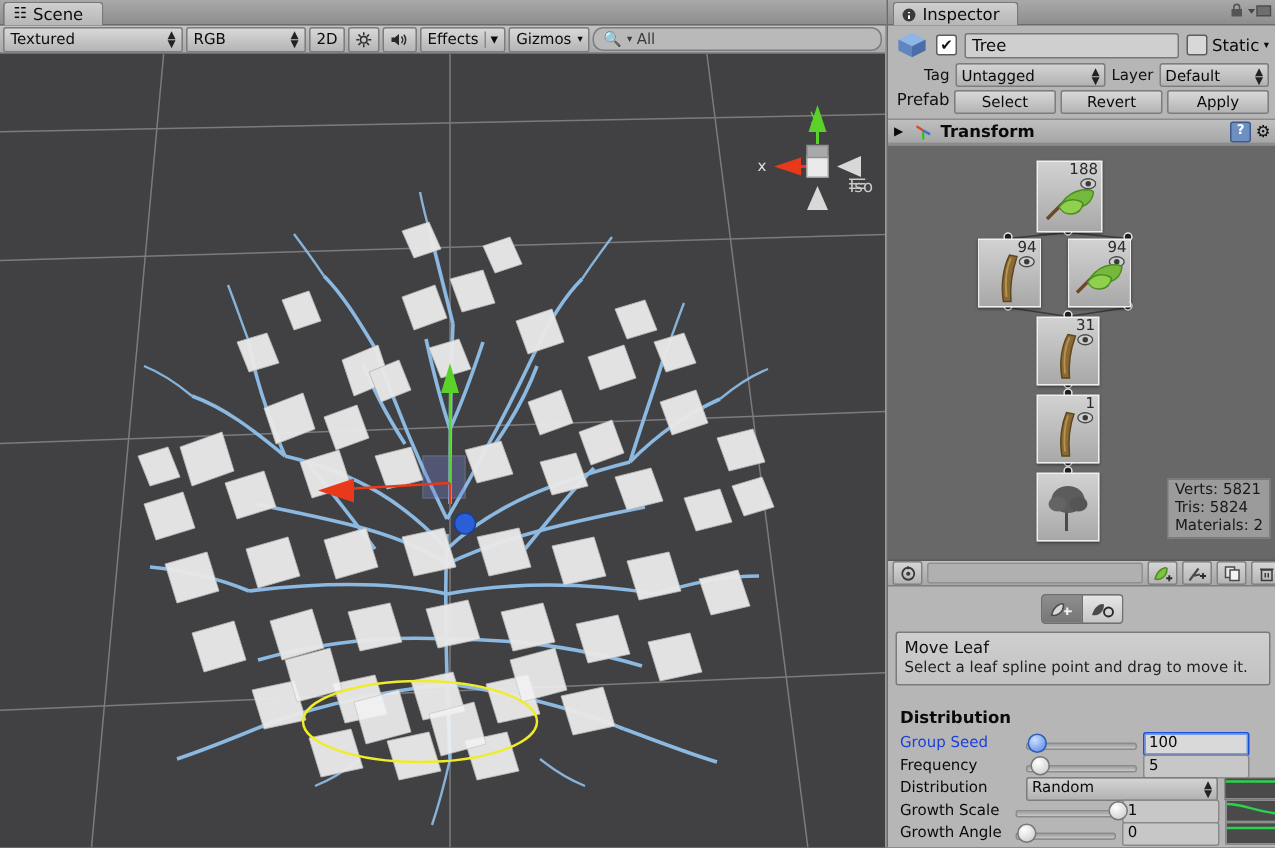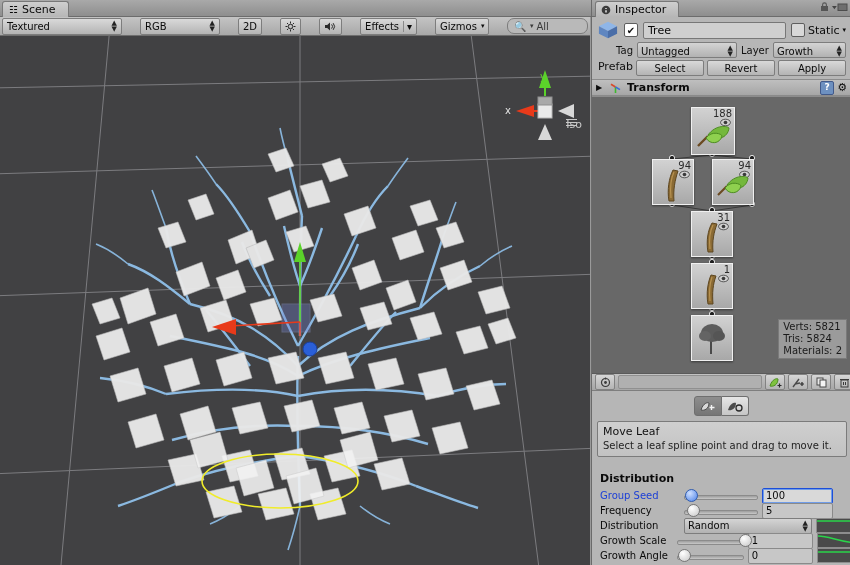--- a/index.html
+++ b/index.html
@@ -8,21 +8,21 @@
   .app{position:relative;width:850px;height:565px;background:#9a9a9a;}
 
   
   .tabbar{height:16px;background:linear-gradient(#a9a9a9,#8e8e8e);
           border-bottom:1px solid #6c6c6c;position:relative;}
   .tab{position:absolute;top:1px;left:2px;height:15px;padding:0 12px 0 6px;
        background:linear-gradient(#cfcfcf,#b6b6b6);border:1px solid #787878;border-bottom:none;
        border-radius:3px 3px 0 0;display:flex;align-items:center;gap:4px;font-size:11px;}
   .tab .glyph{font-size:10px;}
   .toolbar{height:19px;background:linear-gradient(#c4c4c4,#a8a8a8);
-           border-bottom:1px solid #6e6e6e;display:flex;align-items:center;padding:0 2px;gap:18px;}
+           border-bottom:1px solid #6e6e6e;display:flex;align-items:center;padding:0 2px;gap:2px;}
   .tbtn{height:15px;background:linear-gradient(#d9d9d9,#b4b4b4);border:1px solid #7d7d7d;
         border-radius:2px;display:flex;align-items:center;padding:0 4px;font-size:10px;
         white-space:nowrap;}
   .tbtn.pop{justify-content:space-between;gap:6px;}
   .updown{font-size:7px;line-height:6px;display:flex;flex-direction:column;color:#222;}
   .caret{font-size:7px;}
   .searchbox{flex:1;height:14px;background:#b9b9b9;border:1px solid #7c7c7c;border-radius:7px;
              display:flex;align-items:center;padding:0 6px;gap:3px;color:#3a3a3a;font-size:10px;}
 
   
@@ -373,21 +373,21 @@
       <span class="lbl" style="width:36px;text-align:right;">Tag</span>
       <div class="drop" style="width:92px;">
         <span>Untagged</span>
         <span class="updown">
             <span>▲</span>
             <span>▼</span>
           </span>
       </div>
       <span class="lbl">Layer</span>
       <div class="drop" style="flex:1;">
-        <span>Growth</span>
+        <span>Default</span>
         <span class="updown">
             <span>▲</span>
             <span>▼</span>
           </span>
       </div>
     </div>
 
     <div class="prefab">
       <span class="lbl" style="width:36px;text-align:right;">Prefab</span>
       <div class="pbtn">

